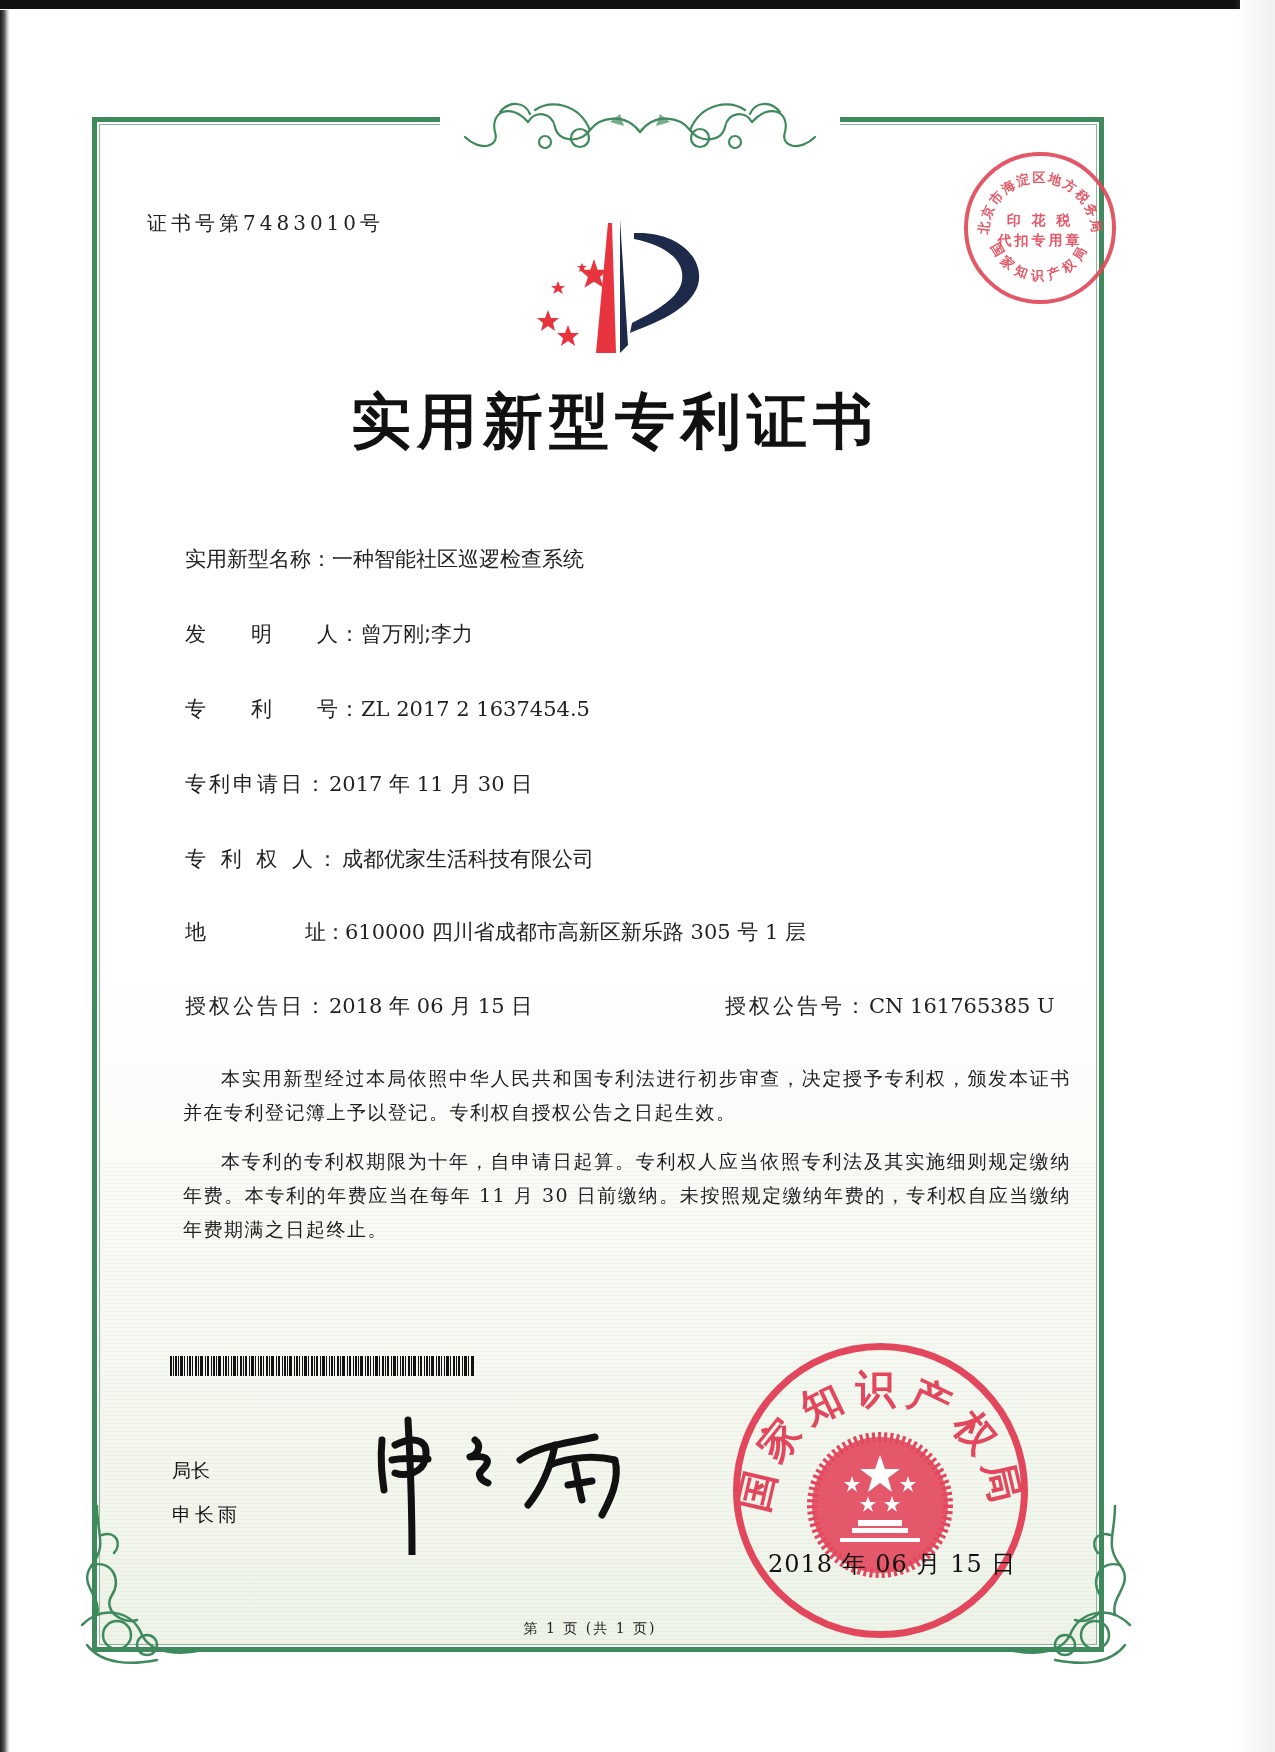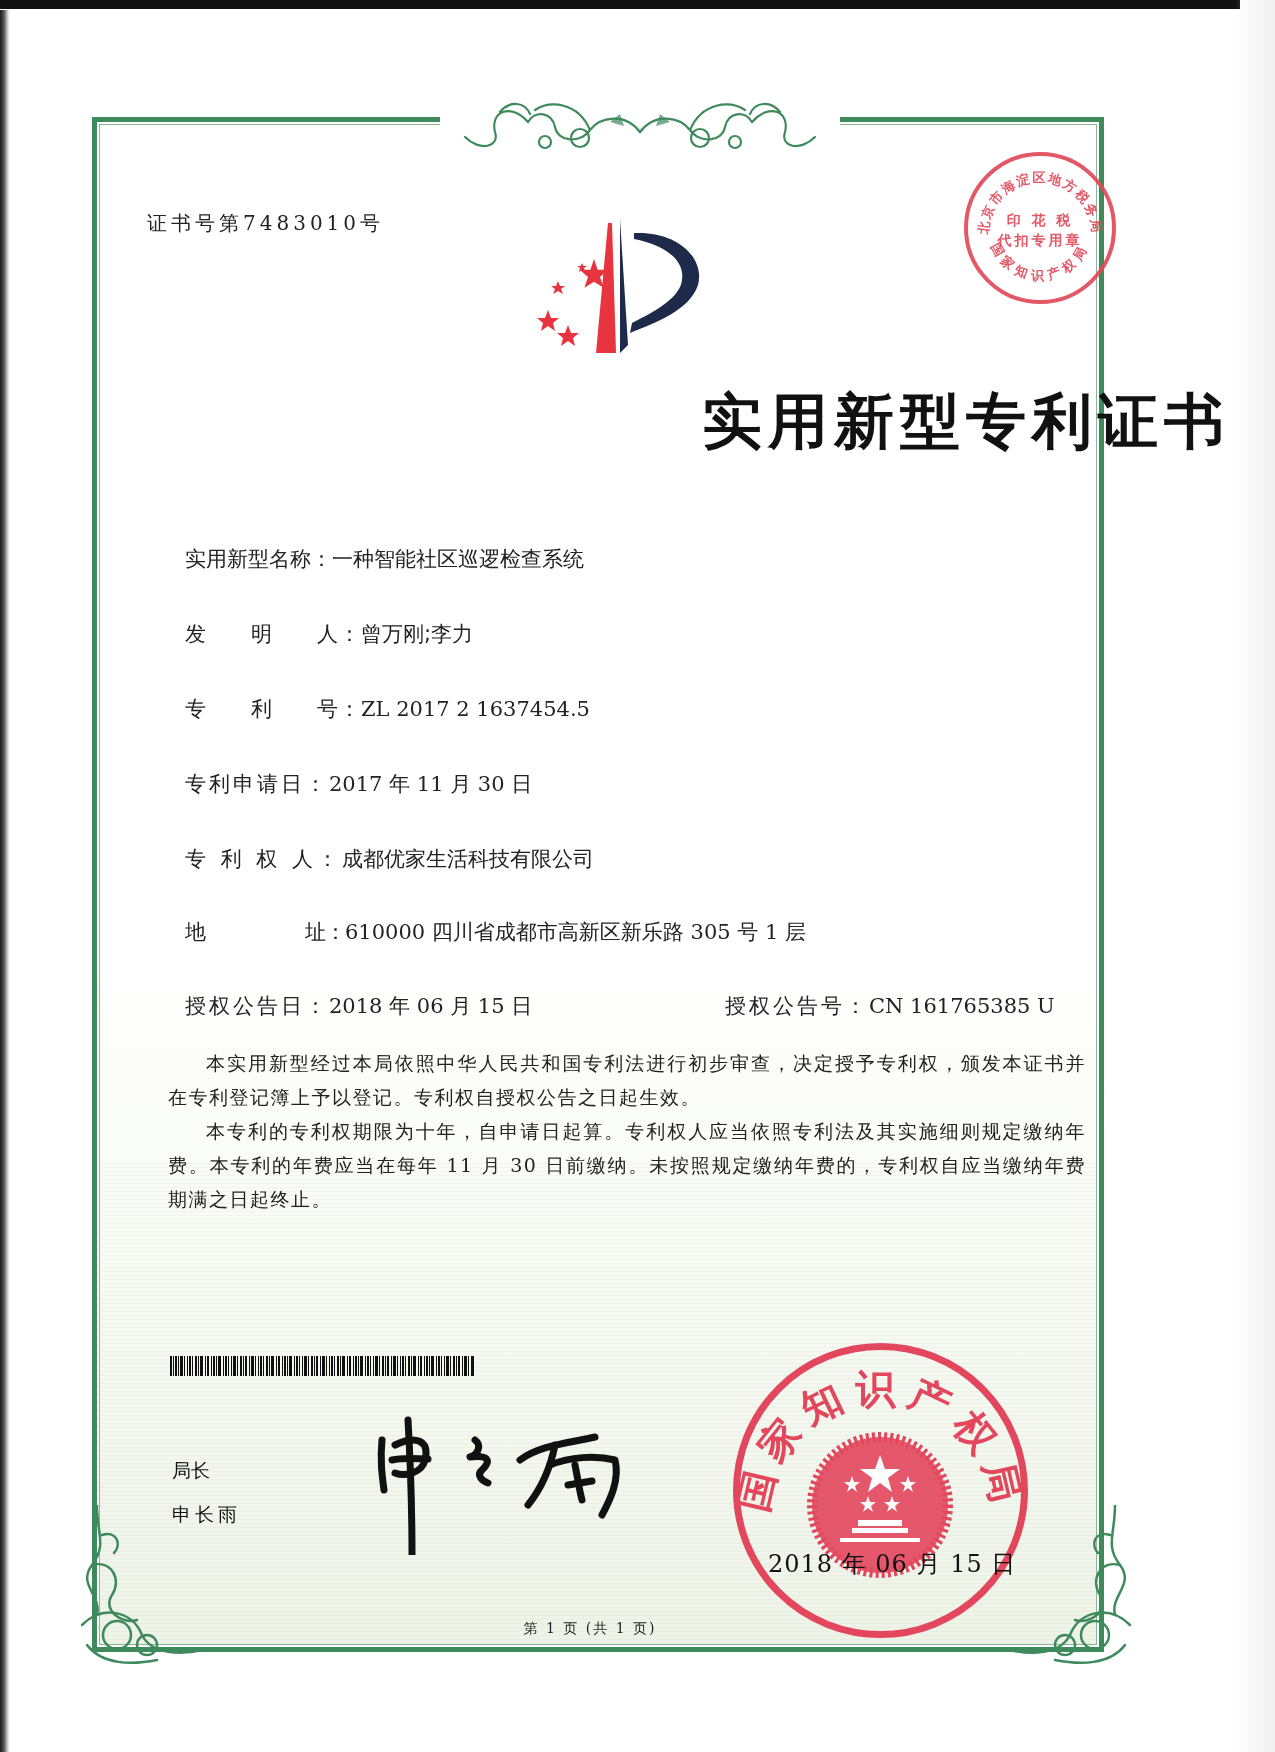--- a/index.html
+++ b/index.html
@@ -41,36 +41,36 @@
     border:4px solid #e04a5a; border-radius:50%; box-sizing:border-box;
     color:#e04a5a; opacity:.92;
   }
   .stamp-top .ring-text { position:absolute; inset:0; }
   .stamp-top .inner { position:absolute; left:0; right:0; top:54px; text-align:center;
     font-size:14px; line-height:20px; letter-spacing:3px; font-weight:bold; }
 
   .logo { position:absolute; left:530px; top:205px; width:195px; height:150px; }
 
   .main-title {
-    position:absolute; left:0; width:1230px; top:382px; text-align:right;
+    position:absolute; left:0; width:1230px; top:382px; text-align:center;
     font-size:60px; font-weight:bold; letter-spacing:6px; color:#111;
     font-family:"DejaVu Serif","Liberation Serif",serif;
   }
 
   .field { position:absolute; left:168px; font-size:21px; white-space:nowrap;
     font-family:"DejaVu Sans","Liberation Sans",sans-serif; color:#222; }
   .field .label { display:inline-block;margin-left:17px; }
   .field .val { font-family:"DejaVu Serif","Liberation Serif",serif; }
 
   .body-text {
     position:absolute; left:168px; top:1046px; width:918px;
     font-size:19px; line-height:34px; color:#222; letter-spacing:1.5px;
     font-family:"DejaVu Serif","Liberation Serif",serif;
   }
-  .body-text p { margin:0; text-indent:2em; text-align:justify; }
+  .body-text p { margin:15px; text-indent:2em; text-align:justify; }
 
   .barcode { position:absolute; left:170px; top:1356px; width:305px; height:20px; }
 
   .dir-title { position:absolute; left:172px; top:1448px; font-size:19px; line-height:44px;
     font-family:"DejaVu Sans","Liberation Sans",sans-serif; color:#111; }
   .signature { position:absolute; left:370px; top:1415px; width:260px; height:140px; }
 
   .seal {
     position:absolute; left:733px; top:1343px; width:295px; height:295px;
     border:7px solid #e23a52; border-radius:50%; box-sizing:border-box;

